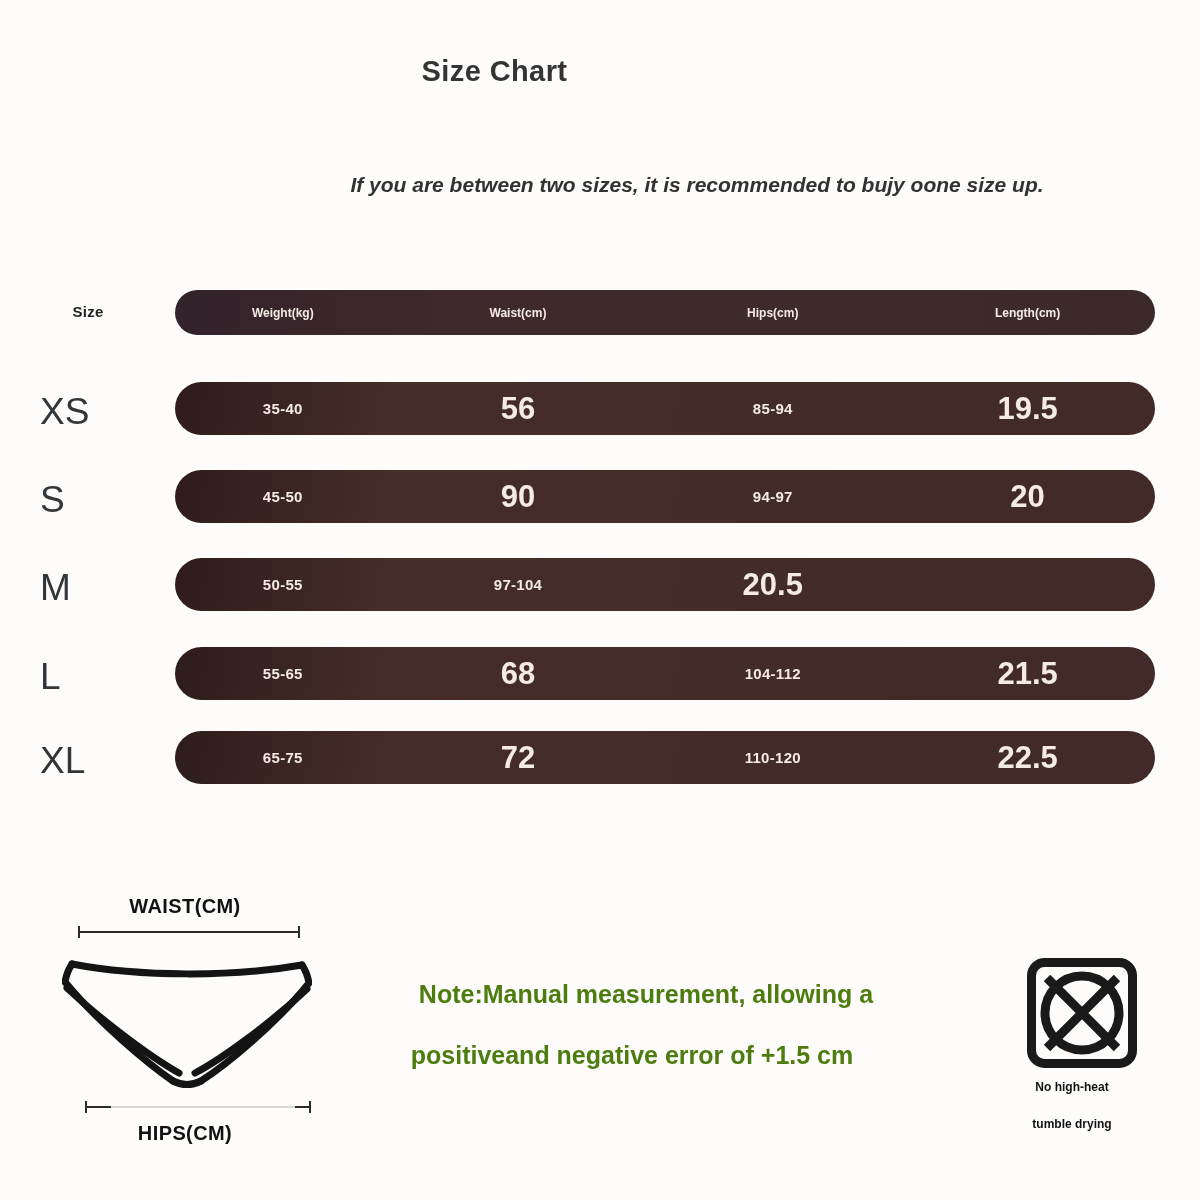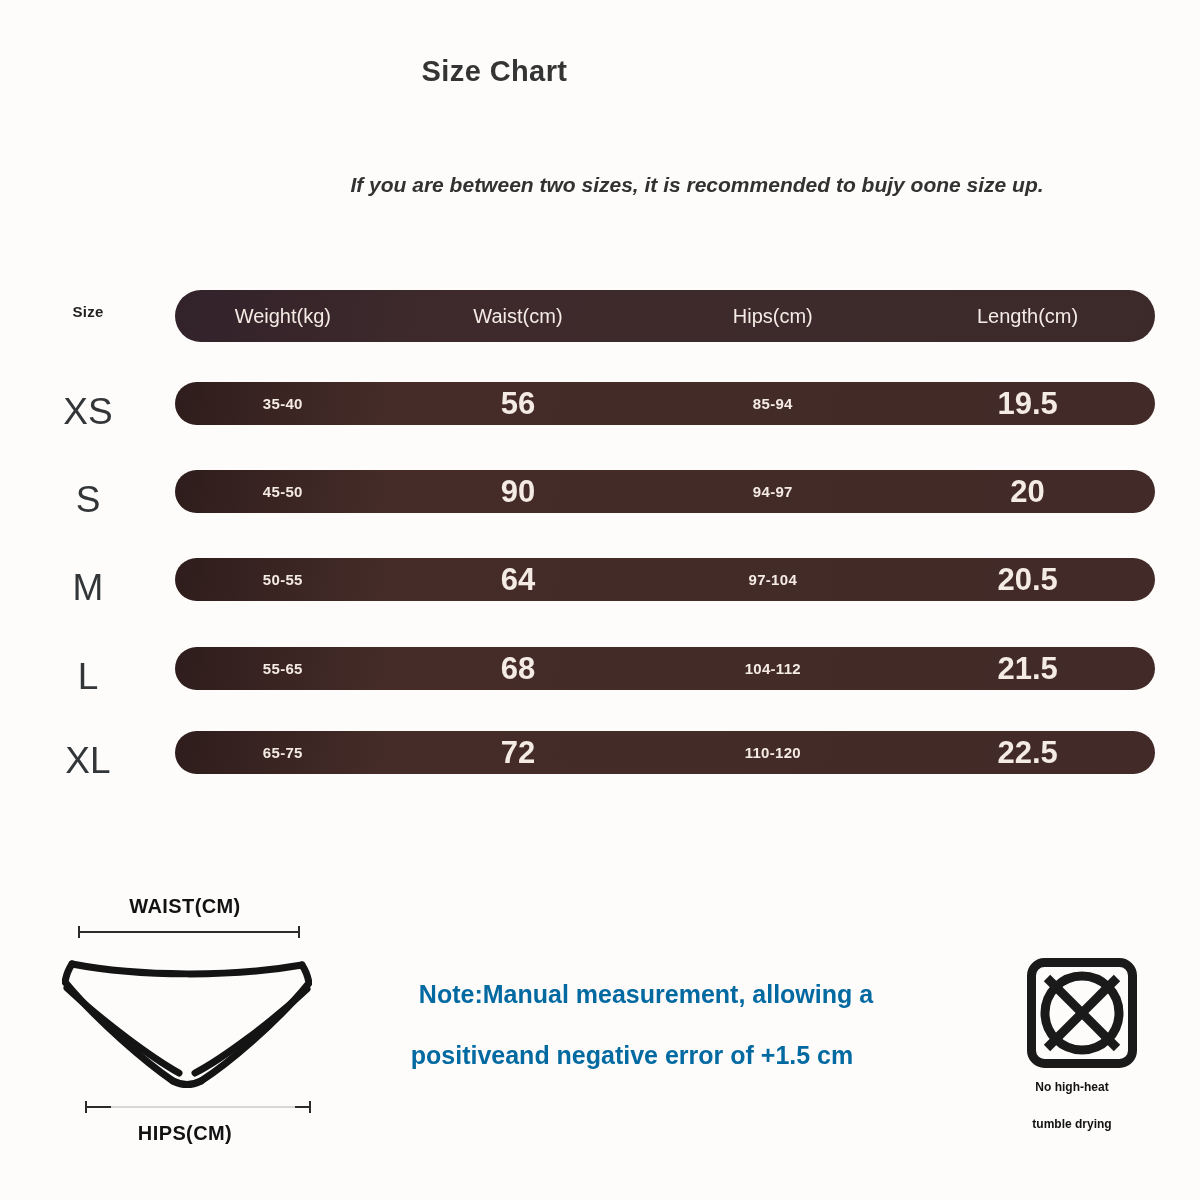--- a/index.html
+++ b/index.html
@@ -19,55 +19,55 @@
   }
   .size-col-header {
     position:absolute; top:303px; left:40px; width:96px; text-align:center;
     font-size:15px; font-weight:700; color:#222; letter-spacing:.3px;
   }
   .pill {
     position:absolute; left:175px; width:980px;
     display:flex; align-items:center; color:#f4ebe4;
   }
   .header-pill {
-    top:290px; height:52px; border-radius:26px;
+    top:290px; height:45px; border-radius:26px;
     background:linear-gradient(100deg,#32222a 0%,#3e2a2c 28%,#3c2a2b 100%);
-    font-weight:400; font-size:20px;
+    font-weight:700; font-size:12px;
   }
   .row-pill {
-    height:43px; border-radius:30px;
+    height:53px; border-radius:30px;
     background:linear-gradient(100deg,#2e1d1c 0%,#452c28 22%,#412a27 100%);
   }
   .cell { text-align:center; }
   .c1 { width:22%; } .c2 { width:26%; } .c3 { width:26%; } .c4 { width:26%; }
   .cell-small { font-size:15px; font-weight:700; letter-spacing:.3px; }
   .cell-big   { font-size:31px; font-weight:600; }
   .row-label {
-    position:absolute; left:40px; width:96px; text-align:center;
+    position:absolute; left:40px; width:96px; text-align:left;
     font-size:37px; font-weight:400; color:#333639; line-height:59px;
   }
   .measure-label {
     position:absolute; transform:translateX(-50%); white-space:nowrap;
     font-size:20px; font-weight:700; color:#121212; letter-spacing:.4px;
   }
   .measure-line { position:absolute; height:12px; }
   .measure-line .bar {
     position:absolute; top:5px; left:0; right:0; height:2px; background:#2b2b2b;
   }
   .measure-line .bar.faded {
     background:linear-gradient(90deg,#2b2b2b 0 26px,#d9d8d6 26px calc(100% - 16px),#2b2b2b calc(100% - 16px));
   }
   .measure-line .tick-l, .measure-line .tick-r {
     position:absolute; top:0; width:2px; height:12px; background:#2b2b2b;
   }
   .tick-l { left:0; } .tick-r { right:0; }
   .panty-svg { position:absolute; left:62px; top:948px; width:250px; height:150px; }
   .note-line {
     position:absolute; transform:translateX(-50%); white-space:nowrap;
-    font-size:25px; font-weight:700; color:#0369a1;
+    font-size:25px; font-weight:700; color:#4d7c0f;
   }
   .care-icon-svg { position:absolute; left:1024px; top:955px; width:116px; height:116px; }
   .care-caption {
     position:absolute; left:1002px; width:140px; text-align:center;
     font-size:12px; font-weight:700; color:#121212;
   }
 </style>
 </head>
 <body>
 
@@ -97,21 +97,20 @@
   <div class="pill row-pill" style="top:470px">
     <span class="cell c1 cell-small">45-50</span>
     <span class="cell c2 cell-big">90</span>
     <span class="cell c3 cell-small">94-97</span>
     <span class="cell c4 cell-big">20</span>
   </div>
 
   <div class="row-label" style="top:558px">M</div>
   <div class="pill row-pill" style="top:558px">
     <span class="cell c1 cell-small">50-55</span>
-    <span class="cell c2 cell-big">64</span>
     <span class="cell c3 cell-small">97-104</span>
     <span class="cell c4 cell-big">20.5</span>
   </div>
 
   <div class="row-label" style="top:647px">L</div>
   <div class="pill row-pill" style="top:647px">
     <span class="cell c1 cell-small">55-65</span>
     <span class="cell c2 cell-big">68</span>
     <span class="cell c3 cell-small">104-112</span>
     <span class="cell c4 cell-big">21.5</span>

